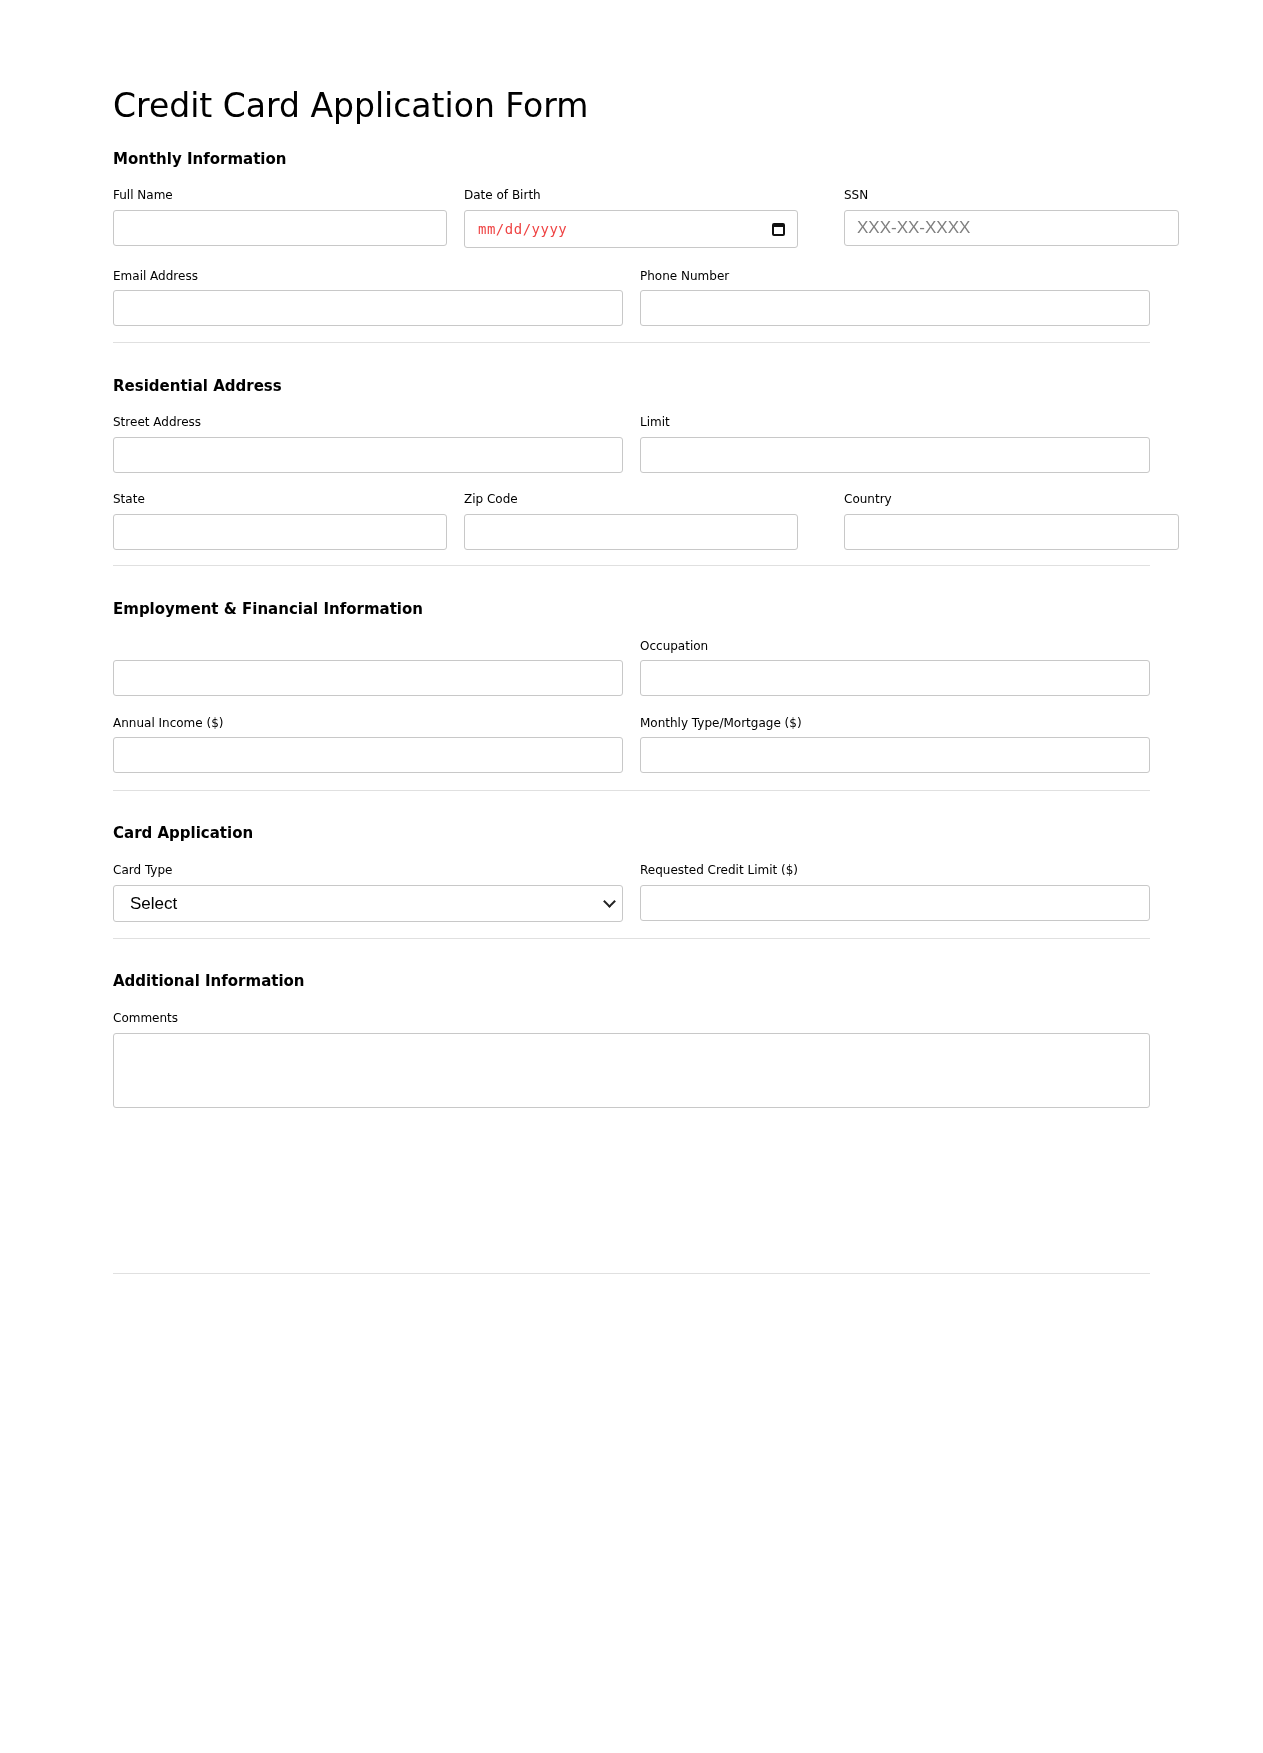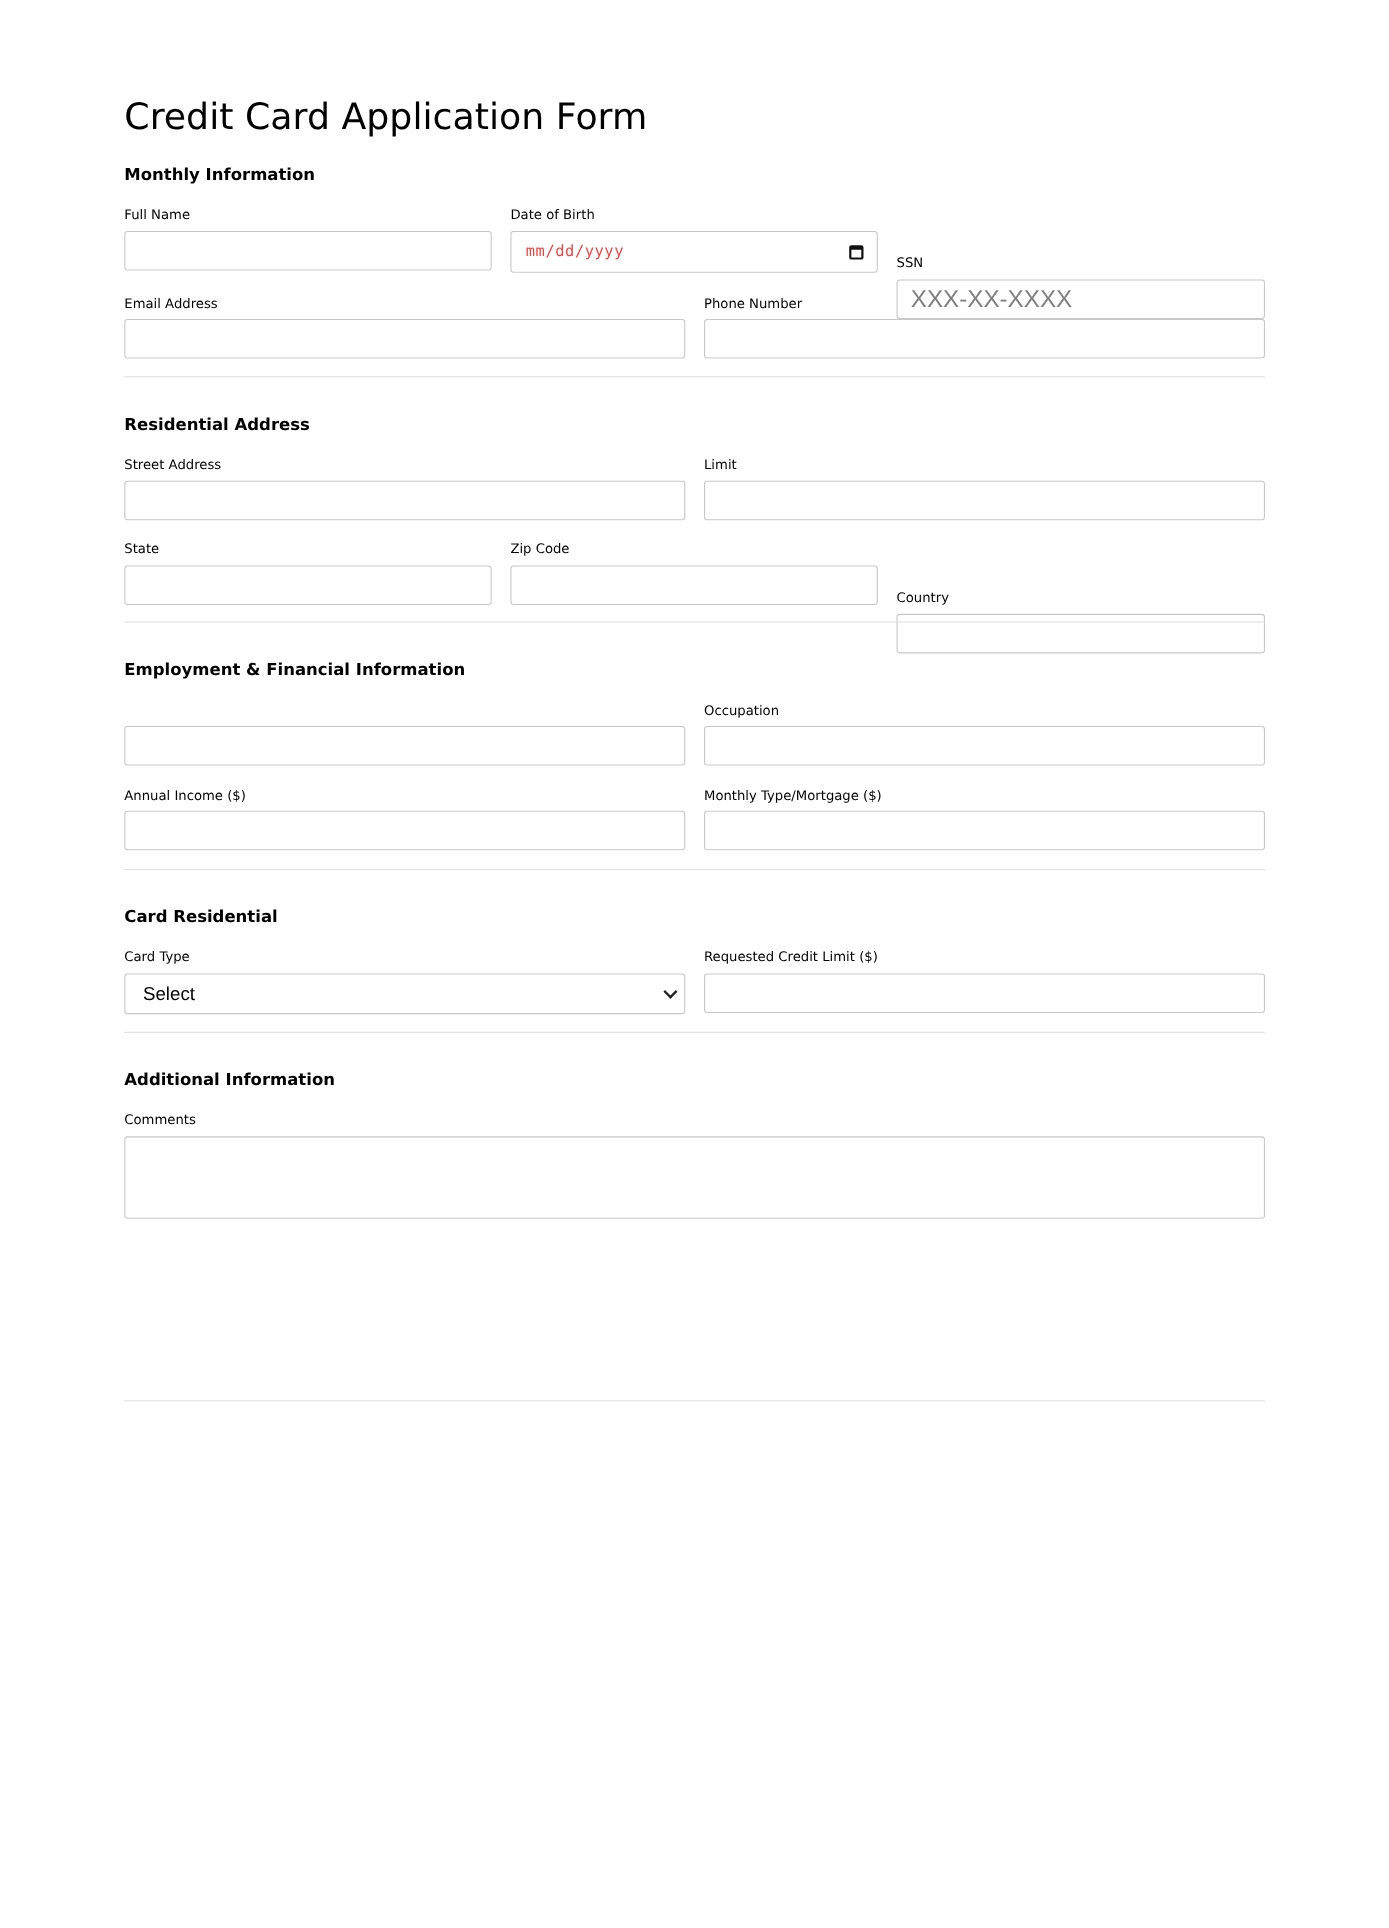--- a/index.html
+++ b/index.html
@@ -4,33 +4,33 @@
 <style>
   html, body { margin:0; padding:0; background:#ffffff; }
   body { width:1263px; height:1753px; position:relative; overflow:hidden;
          font-family:"DejaVu Sans","Liberation Sans",sans-serif; color:#000; }
   .abs { position:absolute; }
   .title { left:113px; top:84px; font-size:33px; line-height:44px; font-weight:normal; margin:0; white-space:nowrap; }
   .section { left:113px; font-size:15px; font-weight:bold; line-height:20px; margin:0; white-space:nowrap; }
   .label { font-size:12px; line-height:20px; white-space:nowrap; }
   .field { box-sizing:border-box; border:1px solid #c8c8c8; border-radius:3px; background:#fff; height:36px; }
   .field input { width:100%; height:100%; border:none; outline:none; background:transparent; box-sizing:border-box;
-                 padding:0 12px; font-family:"Liberation Sans",sans-serif; font-size:22px; color:#c2410c; }
+                 padding:0 12px; font-family:"Liberation Sans",sans-serif; font-size:17px; color:#c2410c; }
   .field input::placeholder { color:#808080; }
   .date-field { height:38px; display:flex; align-items:center; justify-content:space-between; padding:0 12px 0 13px; }
   .date-text { font-family:"DejaVu Sans Mono","Liberation Mono",monospace; font-size:14px; color:#ef4444; letter-spacing:0.5px; }
   .cal-icon { width:13px; height:13px; border:2px solid #111; border-top-width:4px; border-radius:2px; box-sizing:border-box; }
   .select-field { height:37px; display:flex; align-items:center; justify-content:space-between; padding:0 8px 0 16px; }
   .select-text { font-family:"Liberation Sans",sans-serif; font-size:17px; }
   .chev { width:7px; height:7px; border-right:2px solid #222; border-bottom:2px solid #222; transform:rotate(45deg); margin-top:-5px; }
   .textarea { height:75px; }
   .divider { left:113px; width:1037px; height:1px; background:#e0e0e0; }
   .c3a { left:113px; width:334px; }
   .c3b { left:464px; width:334px; }
-  .c3c { left:815px; width:335px;margin-top:44px; }
+  .c3c { left:844px; width:335px; }
   .c2a { left:113px; width:510px; }
   .c2b { left:640px; width:510px; }
   .full { left:113px; width:1037px; }
 </style>
 </head>
 <body>
 
 <h1 class="abs title">Credit Card Application Form</h1>
 
 <h3 class="abs section" style="top:149px">Monthly Information</h3>
@@ -109,21 +109,21 @@
   <input type="number" placeholder="" style="">
 </div>
 
 <div class="abs label c2b" style="top:713px">Monthly Type/Mortgage ($)</div>
 <div class="abs field c2b" style="top:737px">
   <input type="number" placeholder="" style="">
 </div>
 
 <div class="abs divider" style="top:790px"></div>
 
-<h3 class="abs section" style="top:823px">Card Residential</h3>
+<h3 class="abs section" style="top:823px">Card Application</h3>
 
 <div class="abs label c2a" style="top:860px">Card Type</div>
 <div class="abs field select-field c2a" style="top:885px">
   <span class="select-text">Select</span>
   <span class="chev"></span>
 </div>
 
 <div class="abs label c2b" style="top:860px">Requested Credit Limit ($)</div>
 <div class="abs field c2b" style="top:885px">
   <input type="number" placeholder="" style="">

